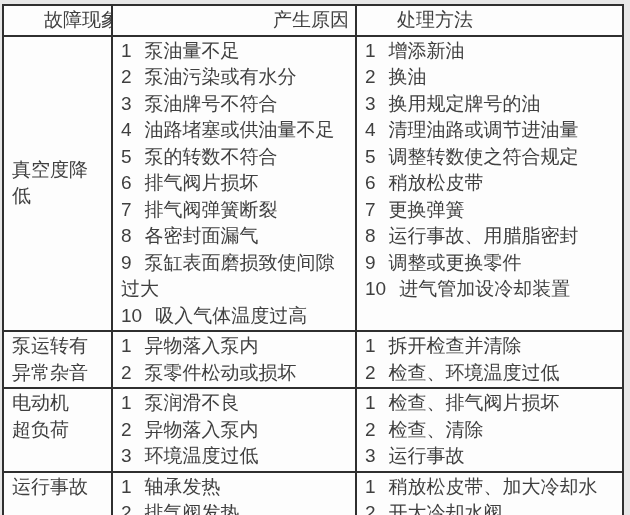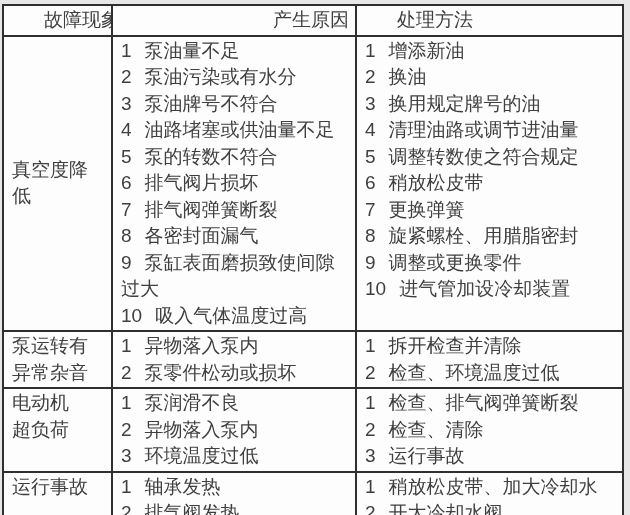--- a/index.html
+++ b/index.html
@@ -85,21 +85,21 @@
             <div class="item"><span class="num">10</span><span class="txt">吸入气体温度过高</span></div>
           </td>
           <td class="list-cell">
             <div class="item"><span class="num">1</span><span class="txt">增添新油</span></div>
             <div class="item"><span class="num">2</span><span class="txt">换油</span></div>
             <div class="item"><span class="num">3</span><span class="txt">换用规定牌号的油</span></div>
             <div class="item"><span class="num">4</span><span class="txt">清理油路或调节进油量</span></div>
             <div class="item"><span class="num">5</span><span class="txt">调整转数使之符合规定</span></div>
             <div class="item"><span class="num">6</span><span class="txt">稍放松皮带</span></div>
             <div class="item"><span class="num">7</span><span class="txt">更换弹簧</span></div>
-            <div class="item"><span class="num">8</span><span class="txt">旋紧螺栓、用腊脂密封</span></div>
+            <div class="item"><span class="num">8</span><span class="txt">运行事故、用腊脂密封</span></div>
             <div class="item"><span class="num">9</span><span class="txt">调整或更换零件</span></div>
             <div class="item"><span class="num">10</span><span class="txt">进气管加设冷却装置</span></div>
           </td>
         </tr>
         <tr>
           <td class="fault">泵运转有
 异常杂音</td>
           <td class="list-cell">
             <div class="item"><span class="num">1</span><span class="txt">异物落入泵内</span></div>
             <div class="item"><span class="num">2</span><span class="txt">泵零件松动或损坏</span></div>
@@ -111,21 +111,21 @@
         </tr>
         <tr>
           <td class="fault">电动机
 超负荷</td>
           <td class="list-cell">
             <div class="item"><span class="num">1</span><span class="txt">泵润滑不良</span></div>
             <div class="item"><span class="num">2</span><span class="txt">异物落入泵内</span></div>
             <div class="item"><span class="num">3</span><span class="txt">环境温度过低</span></div>
           </td>
           <td class="list-cell">
-            <div class="item"><span class="num">1</span><span class="txt">检查、排气阀弹簧断裂</span></div>
+            <div class="item"><span class="num">1</span><span class="txt">检查、排气阀片损坏</span></div>
             <div class="item"><span class="num">2</span><span class="txt">检查、清除</span></div>
             <div class="item"><span class="num">3</span><span class="txt">运行事故</span></div>
           </td>
         </tr>
         <tr>
           <td class="fault">运行事故</td>
           <td class="list-cell">
             <div class="item"><span class="num">1</span><span class="txt">轴承发热</span></div>
             <div class="item"><span class="num">2</span><span class="txt">排气阀发热</span></div>
           </td>

